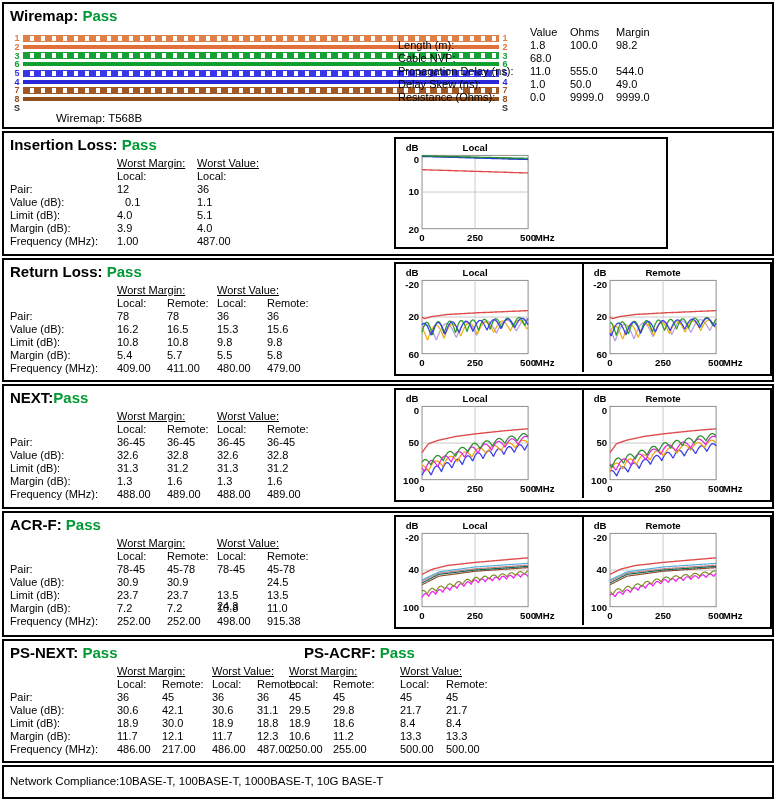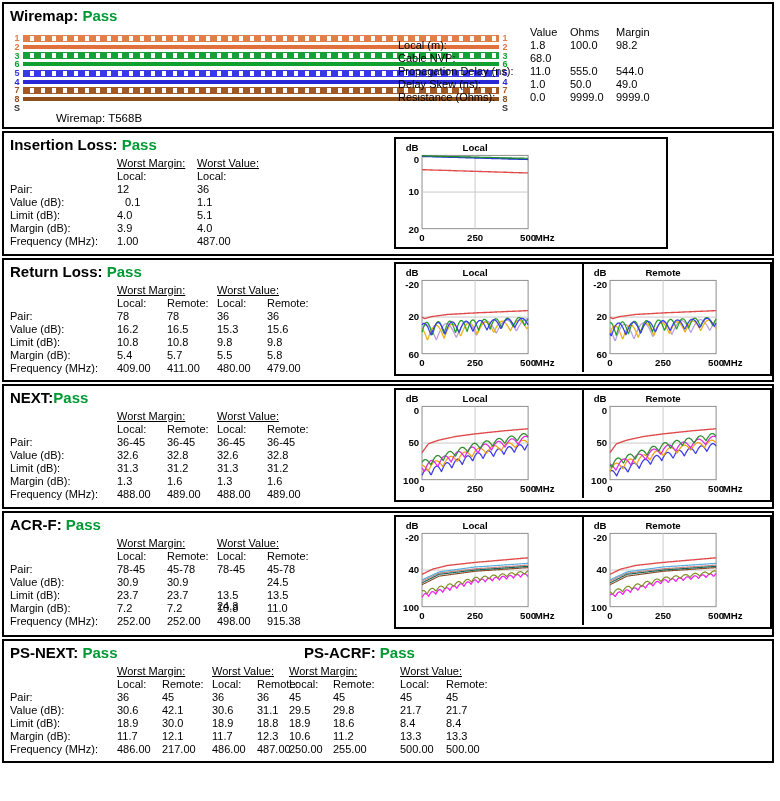--- a/index.html
+++ b/index.html
@@ -79,21 +79,21 @@
           <span class="wire-num" style="color: rgb(48, 48, 48);">S</span>
         </div>
       </div>
     <div class="wiremap-caption">Wiremap: T568B</div>
     <div class="meas-table">
       <div></div>
       <div>Value</div>
       <div>Ohms</div>
       <div>Margin</div>
 
-      <div>Local (m):</div>
+      <div>Length (m):</div>
       <div>1.8</div>
       <div>100.0</div>
       <div>98.2</div>
 
       <div>Cable NVP:</div>
       <div>68.0</div>
       <div></div>
       <div></div>
 
       <div>Propagation Delay (ns):</div>
@@ -466,14 +466,17 @@
         <div style="grid-area: 6 / 2;">11.2</div>
         <div style="grid-area: 6 / 3;">13.3</div>
         <div style="grid-area: 6 / 4;">13.3</div>
         <div style="grid-area: 7 / 1;">250.00</div>
         <div style="grid-area: 7 / 2;">255.00</div>
         <div style="grid-area: 7 / 3;">500.00</div>
         <div style="grid-area: 7 / 4;">500.00</div>
       </div>
   </div>
 
+  <div class="section" style="top:765px;height:34px;">
+    <div class="compliance">Network Compliance:10BASE-T, 100BASE-T, 1000BASE-T, 10G BASE-T</div>
+  </div>
 
 </div>
 
 </body></html>

